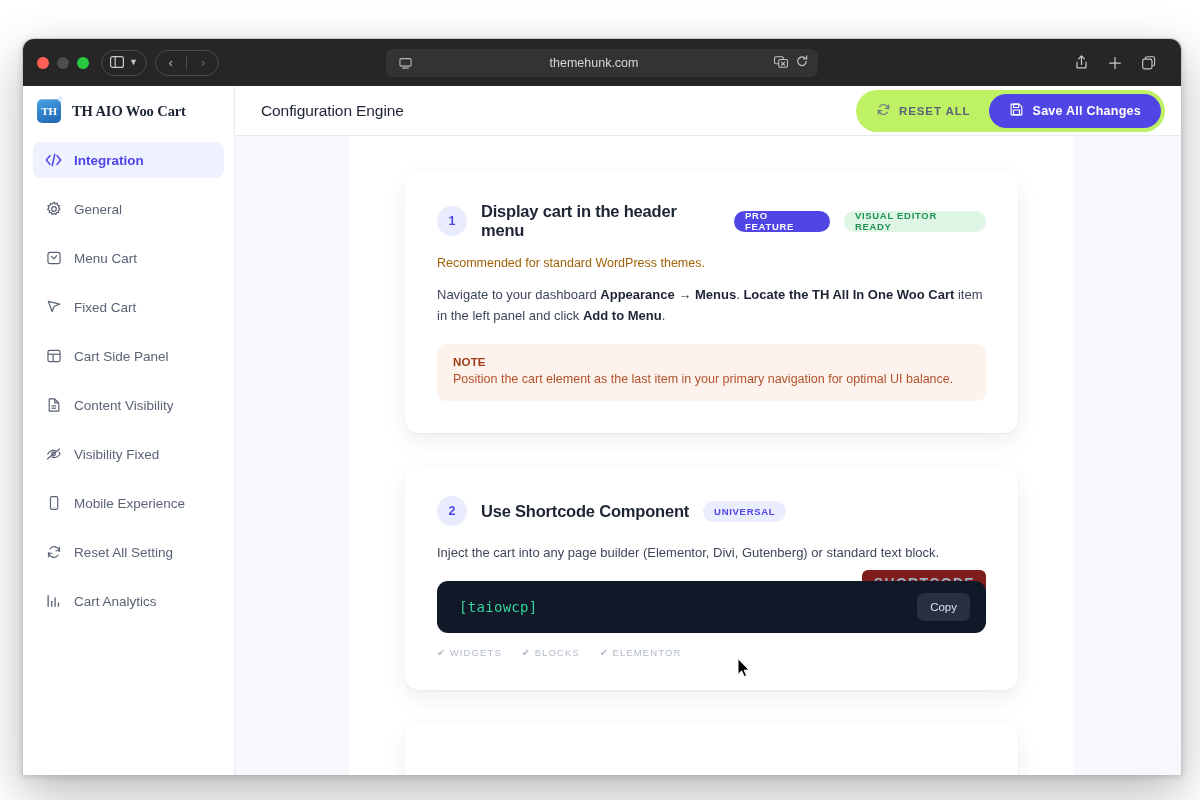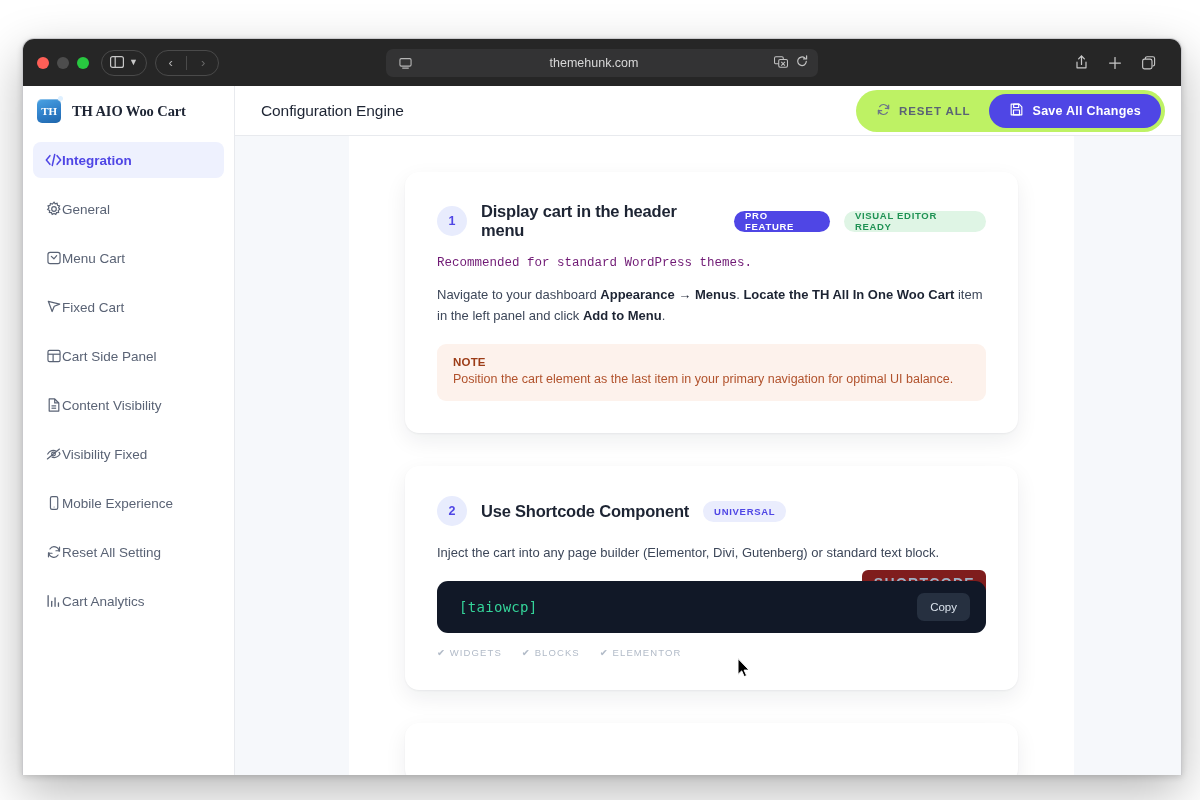--- a/index.html
+++ b/index.html
@@ -115,20 +115,21 @@
   .brand-logo::after{
     content:""; position:absolute; right:-2px; top:-3px;
     width:5px;height:5px;border-radius:50%;background:#dff0ff;
   }
   .brand-name { font-size: 14.5px; font-weight: bold; color: #1d2433; letter-spacing: -0.1px; }
 
   .nav { padding: 6px 10px 0 10px; }
   .nav-item {
     height: 36px;
     display: flex; align-items: center;
+    gap: 12px;
     padding: 0 12px;
     border-radius: 8px;
     color: #5a6375;
     font-size: 13.5px;
     margin-bottom: 13px;
     cursor: pointer;
   }
   .nav-item .nav-ico { width: 17px; height: 17px; display:flex; align-items:center; justify-content:center; flex-shrink:0; }
   .nav-item.active { background: #eef1fe; color: #4f46e5; font-weight: 600; }
   .nav-item.active .nav-ico { color: #4f46e5; }
@@ -202,21 +203,21 @@
 
   .tag {
     display: inline-flex; align-items: center;
     height: 21px; padding: 0 11px; border-radius: 11px;
     font-size: 9.5px; font-weight: bold; letter-spacing: 0.7px;
   }
   .tag.pro { background: #4f46e5; color: #ffffff; }
   .tag.green { background: #dff5e5; color: #1f9254; }
   .tag.indigo-soft { background: #eaedfd; color: #4f46e5; }
 
-  .muted { font-size: 12.5px; color: #701a75; margin-bottom: 14px; font-family: Liberation Mono, monospace; }
+  .muted { font-size: 12.5px; color: #a16207; margin-bottom: 14px; }
   .body-text { font-size: 13px; color: #3d4759; line-height: 1.62; }
   .body-text b { color: #1d2433; font-weight: bold; }
 
   .note {
     margin-top: 18px;
     background: #fdf2ec;
     border-radius: 9px;
     padding: 12px 16px 13px 16px;
   }
   .note-title { font-size: 11.5px; font-weight: bold; color: #9c3c17; letter-spacing: 0.2px; }

